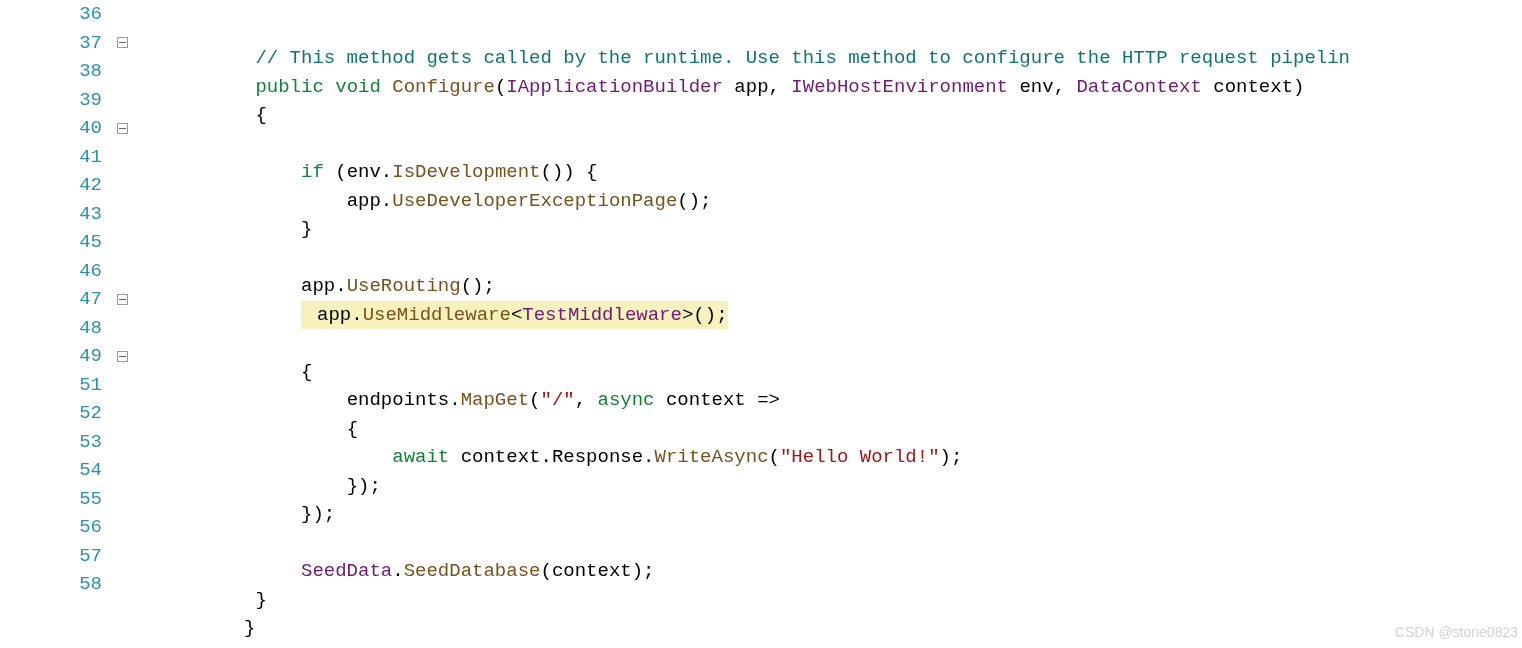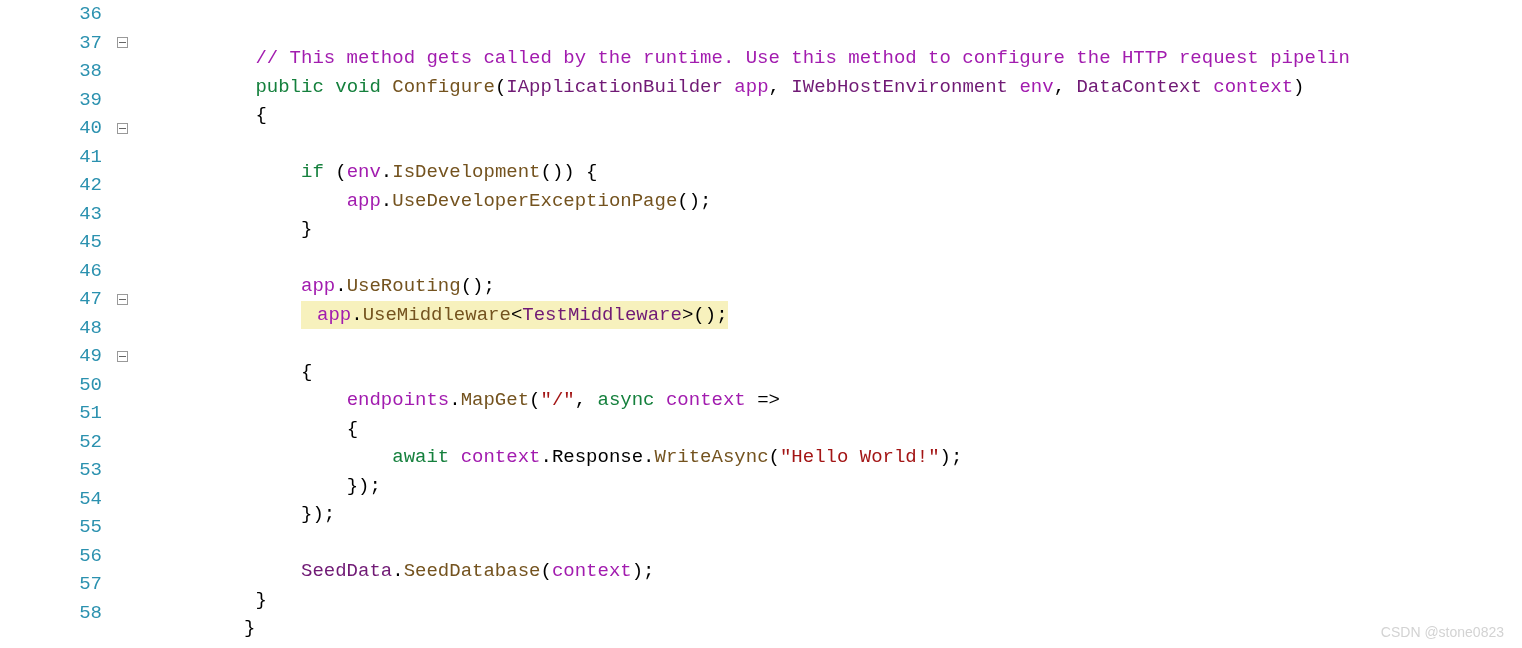--- a/index.html
+++ b/index.html
@@ -94,26 +94,26 @@
     }
     .highlight-line {
       background-color: #f7f1bd;
       display: inline-block;
       padding-left: 16px;
     }
     .kw { color: #15803d; }
     .type { color: #701a75; }
     .method { color: #74531f; margin-top: 48px; }
     .str { color: #a31515; }
-    .param { color: #a21caf; }
-    .comment { color: #a21caf; }
+    .param { color: #000000; }
+    .comment { color: #0f766e; }
     .watermark {
       position: absolute;
       bottom: 8px;
-      right: 18px;
+      right: 4px;
       color: #d3d3d3;
       font-family: Arial, sans-serif;
       font-size: 14px;
     }
   </style>
 </head>
 <body>
 
 <div class="editor">
   <div class="gutter">
@@ -233,30 +233,20 @@
           <div class="outline-line l2"></div>
           <div class="outline-line l3"></div>
           <div class="outline-line l4"></div>
         </div>
       </div>
     <div class="line-row">
         <div class="line-number">49</div>
         <div class="fold-area">
           <div class="fold-box"></div>
         </div>
-        <div class="outline-area">
-          <div class="outline-line l1"></div>
-          <div class="outline-line l2"></div>
-          <div class="outline-line l3"></div>
-          <div class="outline-line l4"></div>
-        </div>
-      </div>
-    <div class="line-row">
-        <div class="line-number">50</div>
-        <div class="fold-area"></div>
         <div class="outline-area">
           <div class="outline-line l1"></div>
           <div class="outline-line l2"></div>
           <div class="outline-line l3"></div>
           <div class="outline-line l4"></div>
         </div>
       </div>
     <div class="line-row">
         <div class="line-number">51</div>
         <div class="fold-area"></div>

